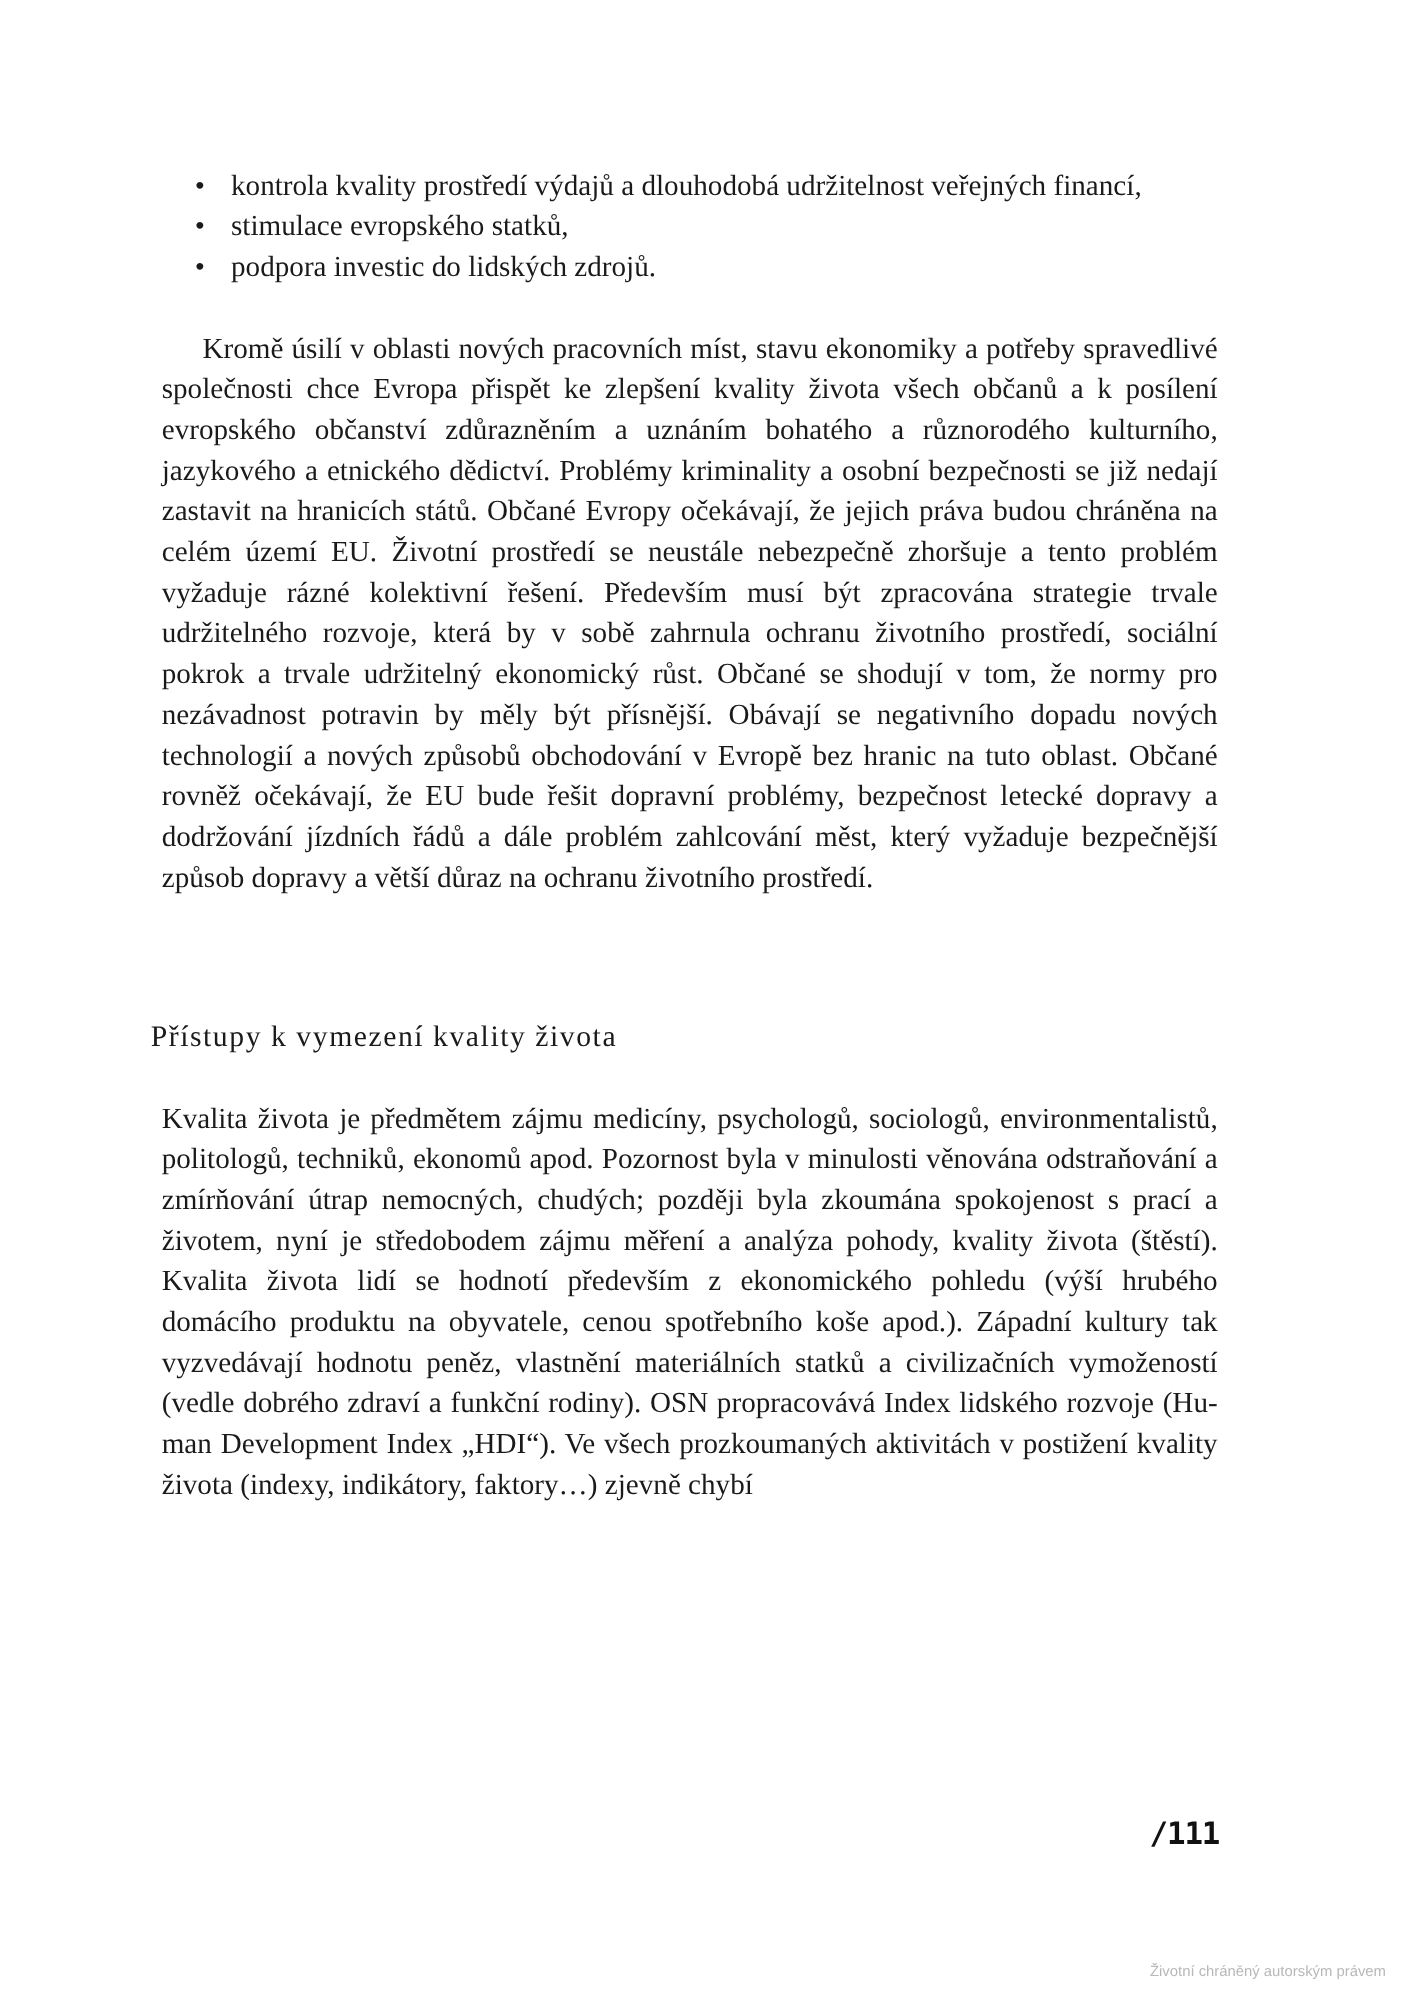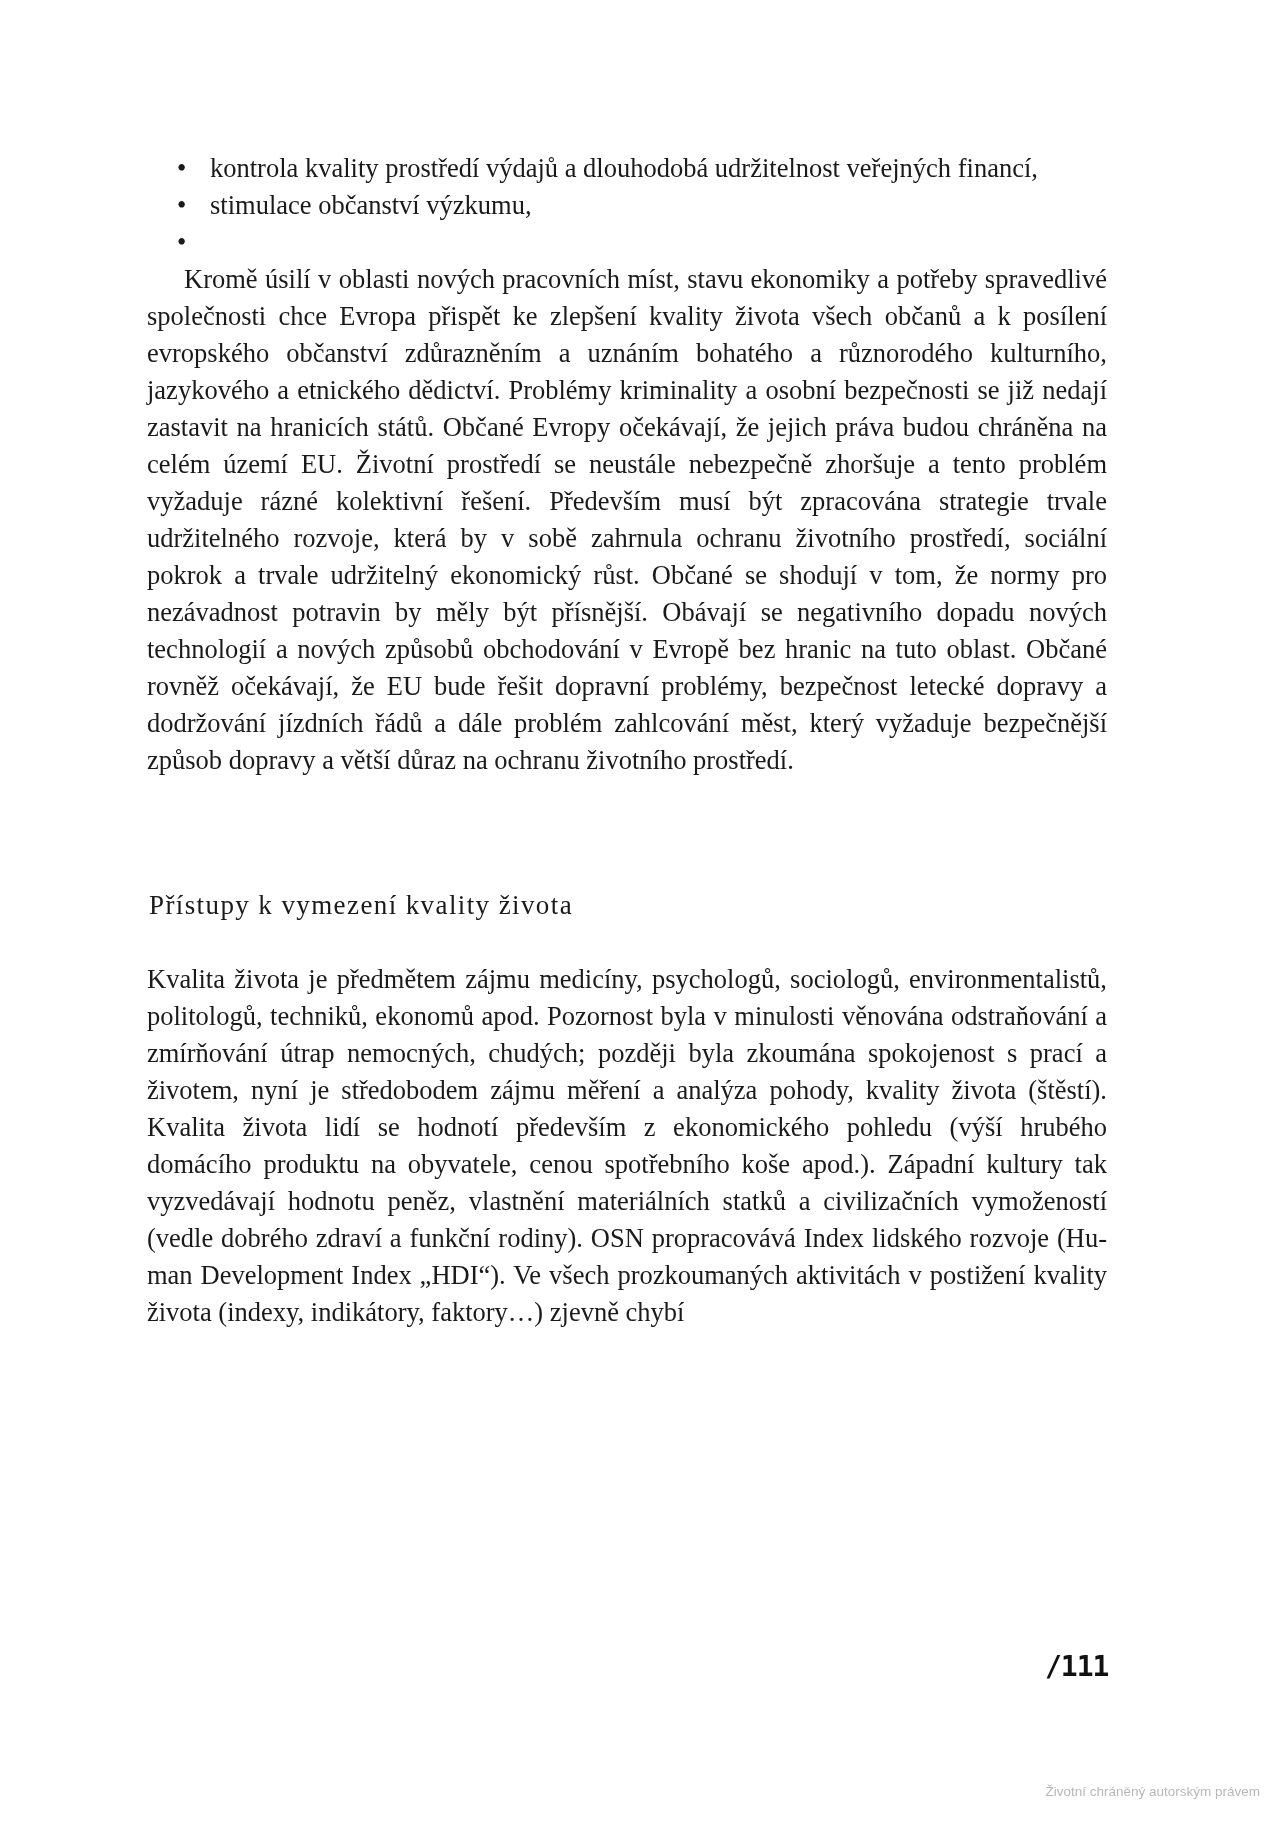--- a/index.html
+++ b/index.html
@@ -7,36 +7,36 @@
   .page { position: absolute; left: 137px; top: 150px; width: 980px;
           font-family: "Liberation Serif", "DejaVu Serif", serif; color: #1a1a1a;
           font-size: 26.5px; line-height: 37px; }
   ul.bullets { list-style: none; margin: 0; padding: 0; }
   ul.bullets li { position: relative; padding-left: 73px; text-align: left; }
   ul.bullets li .dot { position: absolute; left: 40px; top: 0; }
   p.body { margin: 10px; text-align: justify; text-align-last: left; hyphens: manual; }
   p.indent { text-indent: 37px; }
   #para1 { margin-top: 37px; }
   h2.section { font-weight: normal; font-size: 27px; letter-spacing: 1.4px;
-               margin: 12px; margin-top: 108px; line-height: 37px; }
+               margin: 0; margin-top: 108px; line-height: 37px; }
   #para2 { margin-top: 37px; }
   .page-number { position: absolute; left: 1045px; top: 1650px;
                  font-family: "DejaVu Sans Mono", monospace; font-weight: bold;
                  font-size: 28px; color: #111; letter-spacing: -1px; }
   .watermark { position: absolute; right: 20px; top: 1784px;
                font-family: "Liberation Sans", sans-serif; font-size: 13.5px; color: #b8b8b8; }
 </style>
 </head>
 <body>
 
 <div class="page">
   <ul class="bullets">
     <li><span class="dot">•</span><span>kontrola kvality prostředí výdajů a dlouhodobá udržitelnost veřej­ných financí,</span></li>
-    <li><span class="dot">•</span><span>stimulace občanství výzkumu,</span></li>
-    <li><span class="dot">•</span></li>
+    <li><span class="dot">•</span><span>stimulace evropského statků,</span></li>
+    <li><span class="dot">•</span><span>podpora investic do lidských zdrojů.</span></li>
   </ul>
 
   <p id="para1" class="body indent">Kromě úsilí v oblasti nových pracovních míst, stavu ekonomiky a po­třeby spravedlivé společnosti chce Evropa přispět ke zlepšení kvality života všech občanů a k posílení evropského občanství zdůrazněním a uznáním bohatého a různorodého kulturního, jazykového a etnického dědictví. Problémy kriminality a osobní bezpečnosti se již nedají zastavit na hranicích států. Občané Evropy očekávají, že jejich práva budou chrá­něna na celém území EU. Životní prostředí se neustále nebezpečně zhor­šuje a tento problém vyžaduje rázné kolektivní řešení. Především musí být zpracována strategie trvale udržitelného rozvoje, která by v sobě zahrnula ochranu životního prostředí, sociální pokrok a trvale udržitelný ekonomický růst. Občané se shodují v tom, že normy pro nezávadnost potravin by měly být přísnější. Obávají se negativního dopadu nových technologií a nových způsobů obchodování v Evropě bez hranic na tuto oblast. Občané rovněž očekávají, že EU bude řešit dopravní problémy, bezpečnost letecké dopravy a dodržování jízdních řádů a dále problém zahlcování měst, který vyžaduje bezpečnější způsob dopravy a větší dů­raz na ochranu životního prostředí.</p>
 
   <h2 class="section">Přístupy k vymezení kvality života</h2>
 
   <p id="para2" class="body">Kvalita života je předmětem zájmu medicíny, psychologů, sociologů, environmentalistů, politologů, techniků, ekonomů apod. Pozornost byla v minulosti věnována odstraňování a zmírňování útrap nemocných, chudých; později byla zkoumána spokojenost s prací a životem, nyní je středobodem zájmu měření a analýza pohody, kvality života (štěs­tí). Kvalita života lidí se hodnotí především z ekonomického pohledu (výší hrubého domácího produktu na obyvatele, cenou spotřebního koše apod.). Západní kultury tak vyzvedávají hodnotu peněz, vlastnění materiálních statků a civilizačních vymožeností (vedle dobrého zdraví a funkční rodiny). OSN propracovává Index lidského rozvoje (Hu­man Development Index „HDI“). Ve všech prozkoumaných aktivitách v postižení kvality života (indexy, indikátory, faktory…) zjevně chybí</p>
 </div>
 
 <div class="page-number">/111</div>

